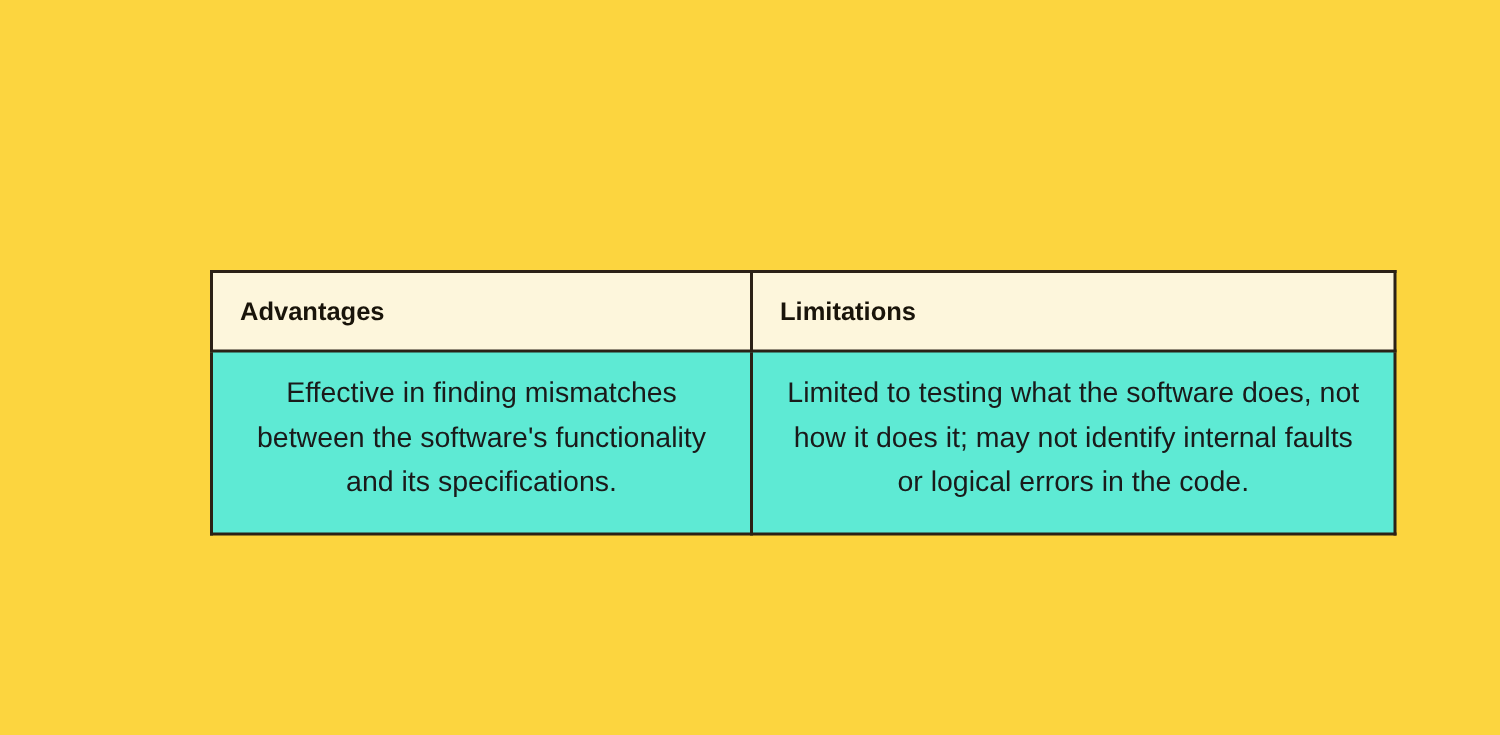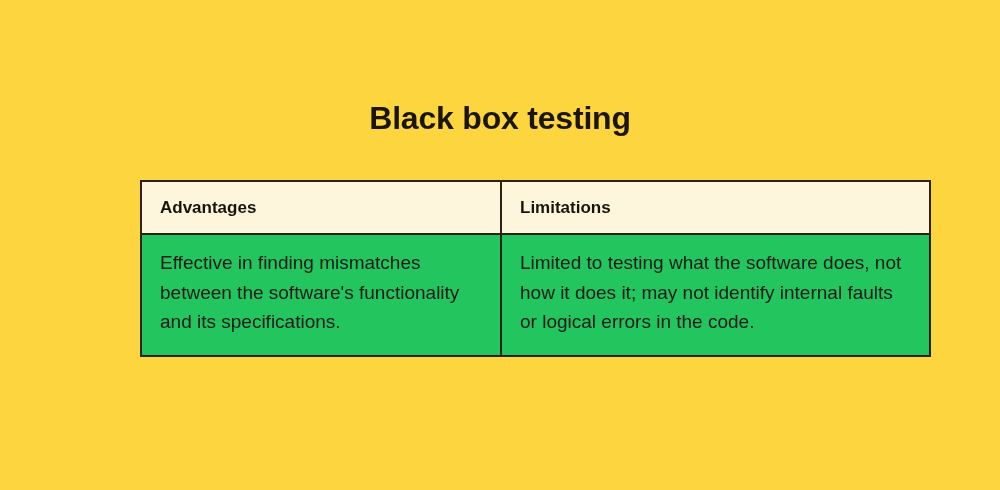--- a/index.html
+++ b/index.html
@@ -53,36 +53,36 @@
   }
   table.compare th {
     background: #FDF6DC;
     font-size: 17px;
     font-weight: bold;
     color: #19140A;
     padding: 16px 18px 15px 18px;
     height: 50px;
   }
   table.compare td {
-    background: #22c55e;
+    background: #5eead4;
     font-size: 19px;
     font-weight: normal;
     color: #1A1A1A;
     line-height: 29.5px;
     padding: 13px 18px 18px 18px;
+    text-align: center;
   }
   .col-a { width: 360px; }
   .col-b { width: 429px; }
 </style>
 </head>
 <body>
 
 <div class="page">
 
-  <div class="title">Black box testing</div>
 
   <div class="table-wrap">
     <table class="compare">
       <thead>
         <tr>
           <th class="col-a">Advantages</th>
           <th class="col-b">Limitations</th>
         </tr>
       </thead>
       <tbody>

